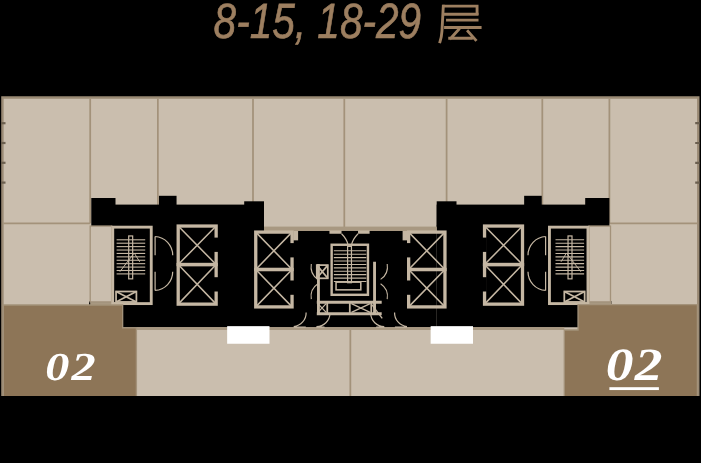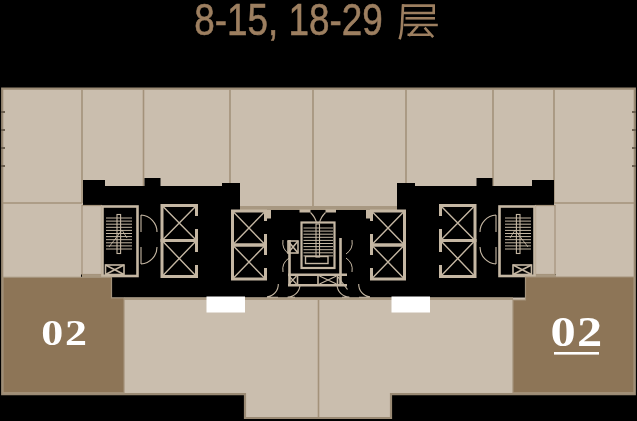--- a/index.html
+++ b/index.html
@@ -1,17 +1,17 @@
 <!DOCTYPE html>
 <html><head>
 <meta charset="utf-8">
 <style>
   html,body{margin:0;padding:0;background:#000;}
-  .wrap{position:relative;width:637px;height:421px;background:#000;overflow:hidden;
-        font-family:"Liberation Sans", sans-serif;}
+  .wrap{position:relative;width:637px;height:360px;background:#000;overflow:hidden;
+        font-family:"Liberation Sans", sans-serif;font-style:italic;}
   svg{position:absolute;left:0;top:0;}
 </style>
 </head>
 <body>
 <div class="wrap">
 <svg width="637" height="421" viewBox="0 0 637 421">
 
 <rect x="0" y="0" width="637" height="421" fill="#000000"></rect>
 
 <g transform="translate(288.5,34.5) scale(0.82,1)">

